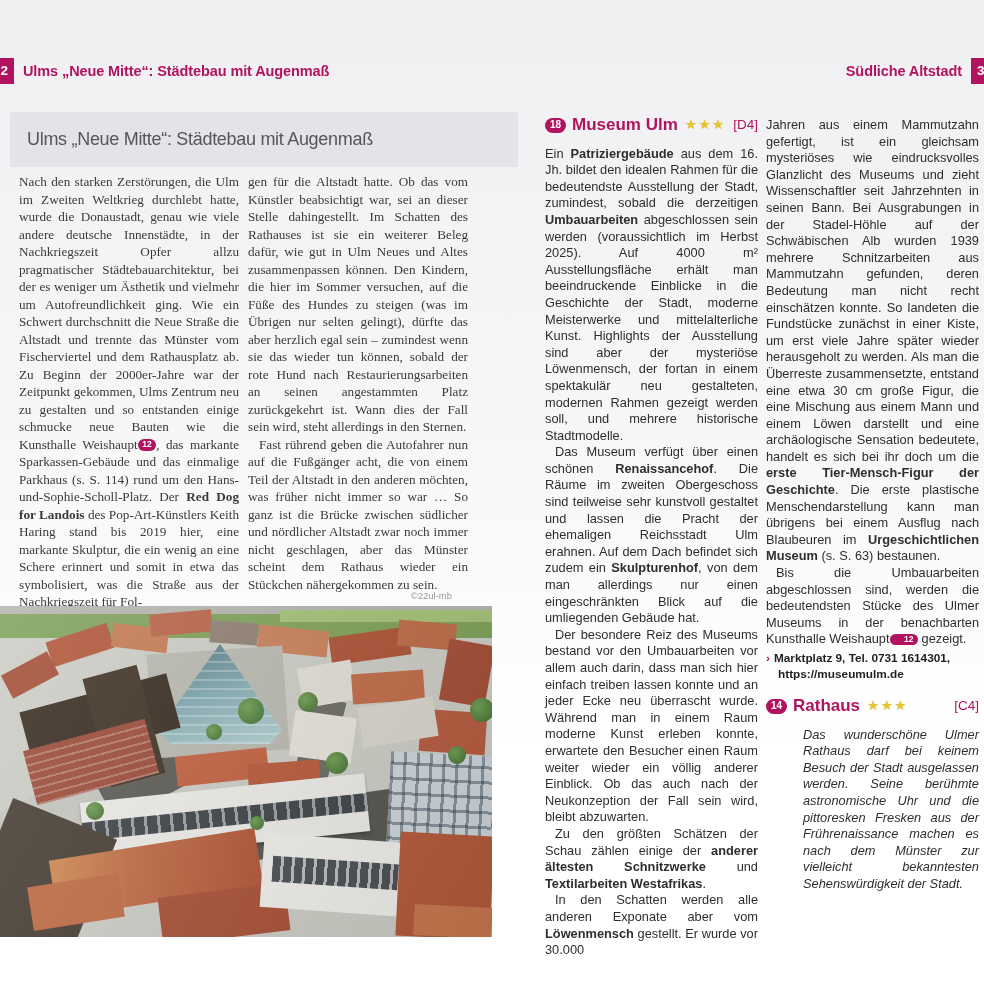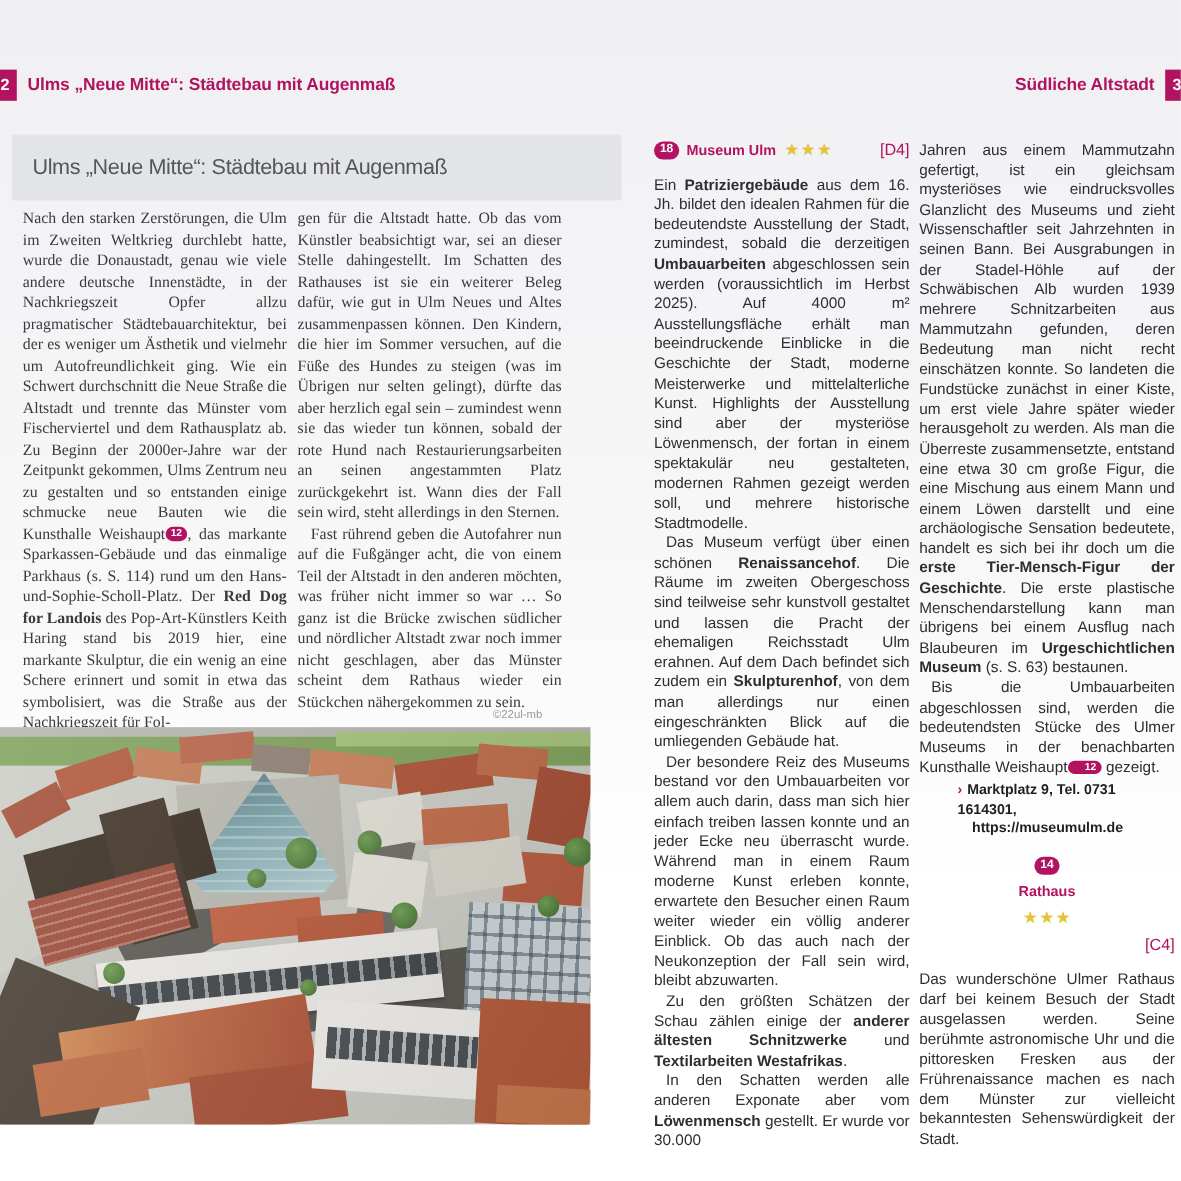--- a/index.html
+++ b/index.html
@@ -25,38 +25,38 @@
   
   .titlebox{position:absolute;left:10px;top:112px;width:508px;height:55px;background:var(--titlebox);
     border-radius:2px;display:flex;align-items:center;padding-left:17px;box-sizing:border-box;}
   .titlebox-text{font-size:18px;color:#55565a;letter-spacing:-0.3px;}
   
   .leftcols{position:absolute;left:19px;top:173px;width:453px;display:flex;gap:9px;
     font-family:"Liberation Serif", serif;font-size:13.2px;line-height:17.5px;color:#3a3a3c;text-align:justify;}
   .leftcols .col{width:220px;flex:none;}
   .para{margin:0;}
   .para.indent{text-indent:11px;}
-  .para.italic{}
+  .para.italic{font-style:italic;margin-left:37px;}
   b{font-weight:bold;}
   
   .rightcol{position:absolute;top:117px;width:213px;font-size:12.8px;line-height:16.6px;color:#2e2e30;text-align:justify;}
   #rcol1{left:545px;}
   #rcol2{left:766px;}
   .rightcol .para.indent{text-indent:10px;}
   .poi-heading{display:flex;align-items:center;gap:6px;margin:0 0 12px 0;}
-  .poi-heading.second{margin-top:16px;flex-direction:column;}
+  .poi-heading.second{margin-top:16px;}
   .badge{background:var(--accent);color:#fff;border-radius:9px;min-width:21px;height:15px;font-size:10px;
     font-weight:bold;display:inline-flex;align-items:center;justify-content:center;flex:none;}
-  .poi-title{color:var(--accent);font-weight:bold;font-size:12px;white-space:nowrap;}
+  .poi-title{color:var(--accent);font-weight:bold;font-size:17px;white-space:nowrap;}
   .stars{color:var(--star);font-size:13.5px;letter-spacing:1.5px;margin-left:1px;white-space:nowrap;
     text-shadow:0 0 1px rgba(160,120,0,.35);}
   .gridref{margin-left:auto;color:var(--accent);font-size:13.5px;}
   .inline-badge{display:inline-block;background:var(--accent);color:#fff;border-radius:8px;font-size:8.5px;
     font-weight:bold;line-height:11.5px;padding:0 4.5px;vertical-align:1.5px;font-family:"Liberation Sans", sans-serif;}
-  .address{font-weight:bold;font-size:11.8px;line-height:15.5px;color:#1f1f21;text-align:left;margin-top:3px;margin-left:32px;}
+  .address{font-weight:bold;font-size:11.8px;line-height:15.5px;color:#1f1f21;text-align:left;margin-top:3px;}
   .chev{color:var(--accent);margin-right:4px;font-weight:bold;}
   .addr2{margin-left:12px;}
   
   .credit{position:absolute;left:330px;top:590px;width:150px;text-align:right;padding-right:28px;
     font-size:9.5px;color:#9a9a9e;box-sizing:border-box;}
   .photo{position:absolute;left:0;top:606px;width:492px;height:331px;overflow:hidden;background:#cdcdc6;}
   .photo::after{content:"";position:absolute;inset:0;
     background:linear-gradient(120deg, rgba(255,255,255,.14), rgba(0,0,0,.10));pointer-events:none;}
   .ps{position:absolute;}
   .pyramid{clip-path:polygon(50% 0, 100% 86%, 90% 100%, 10% 100%, 0 86%);

